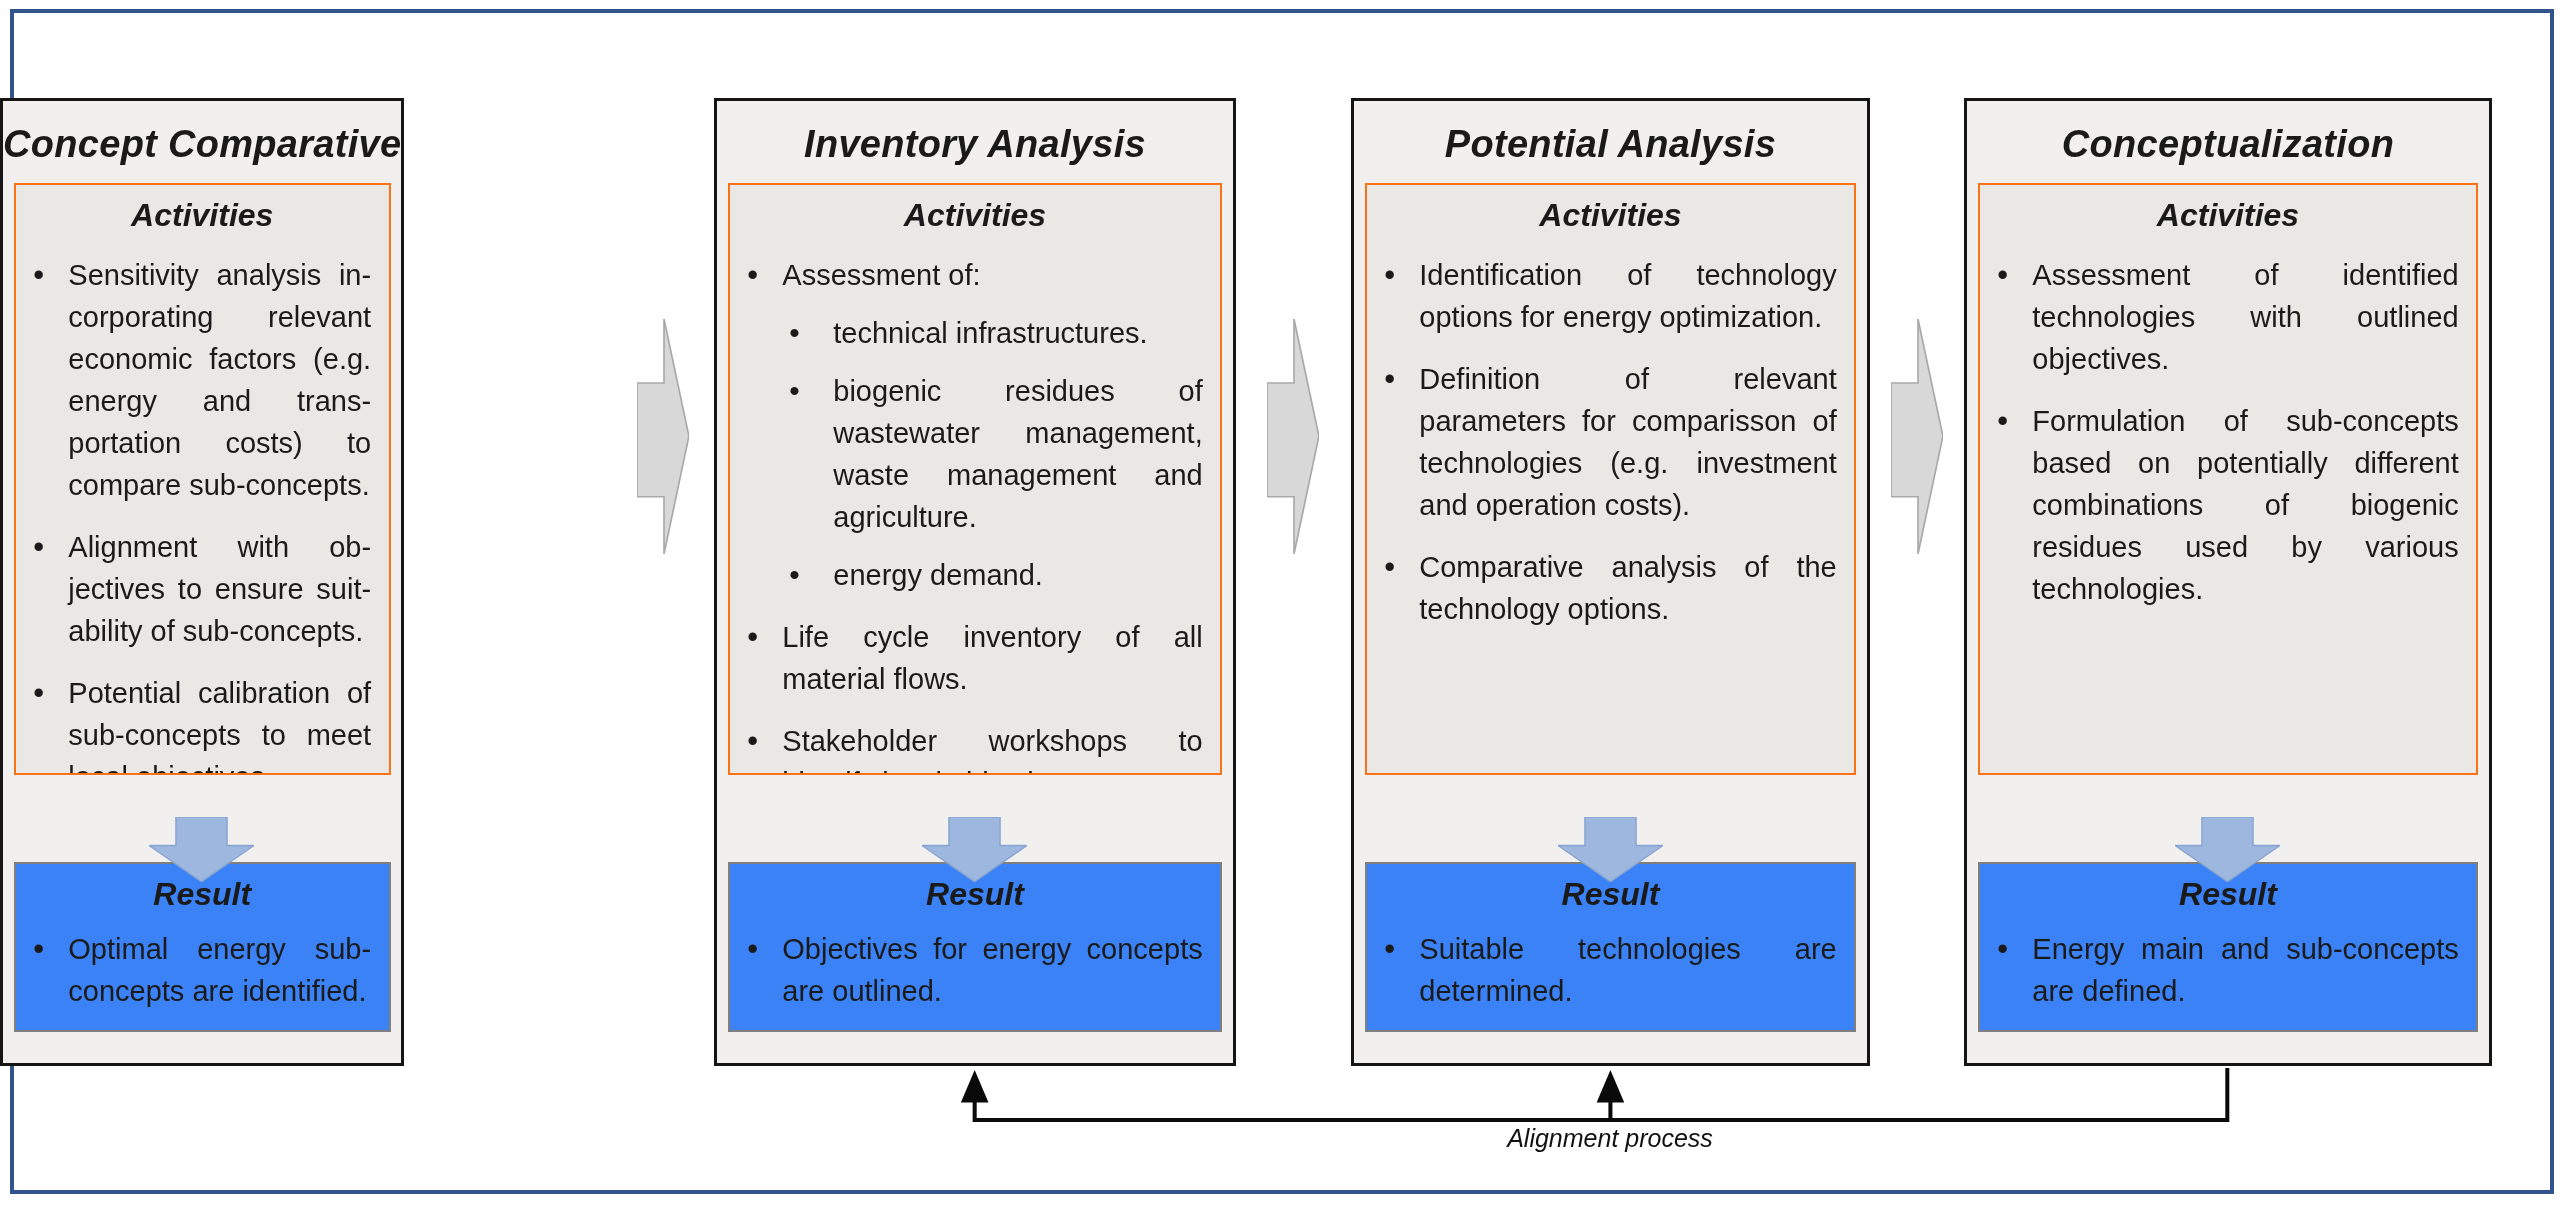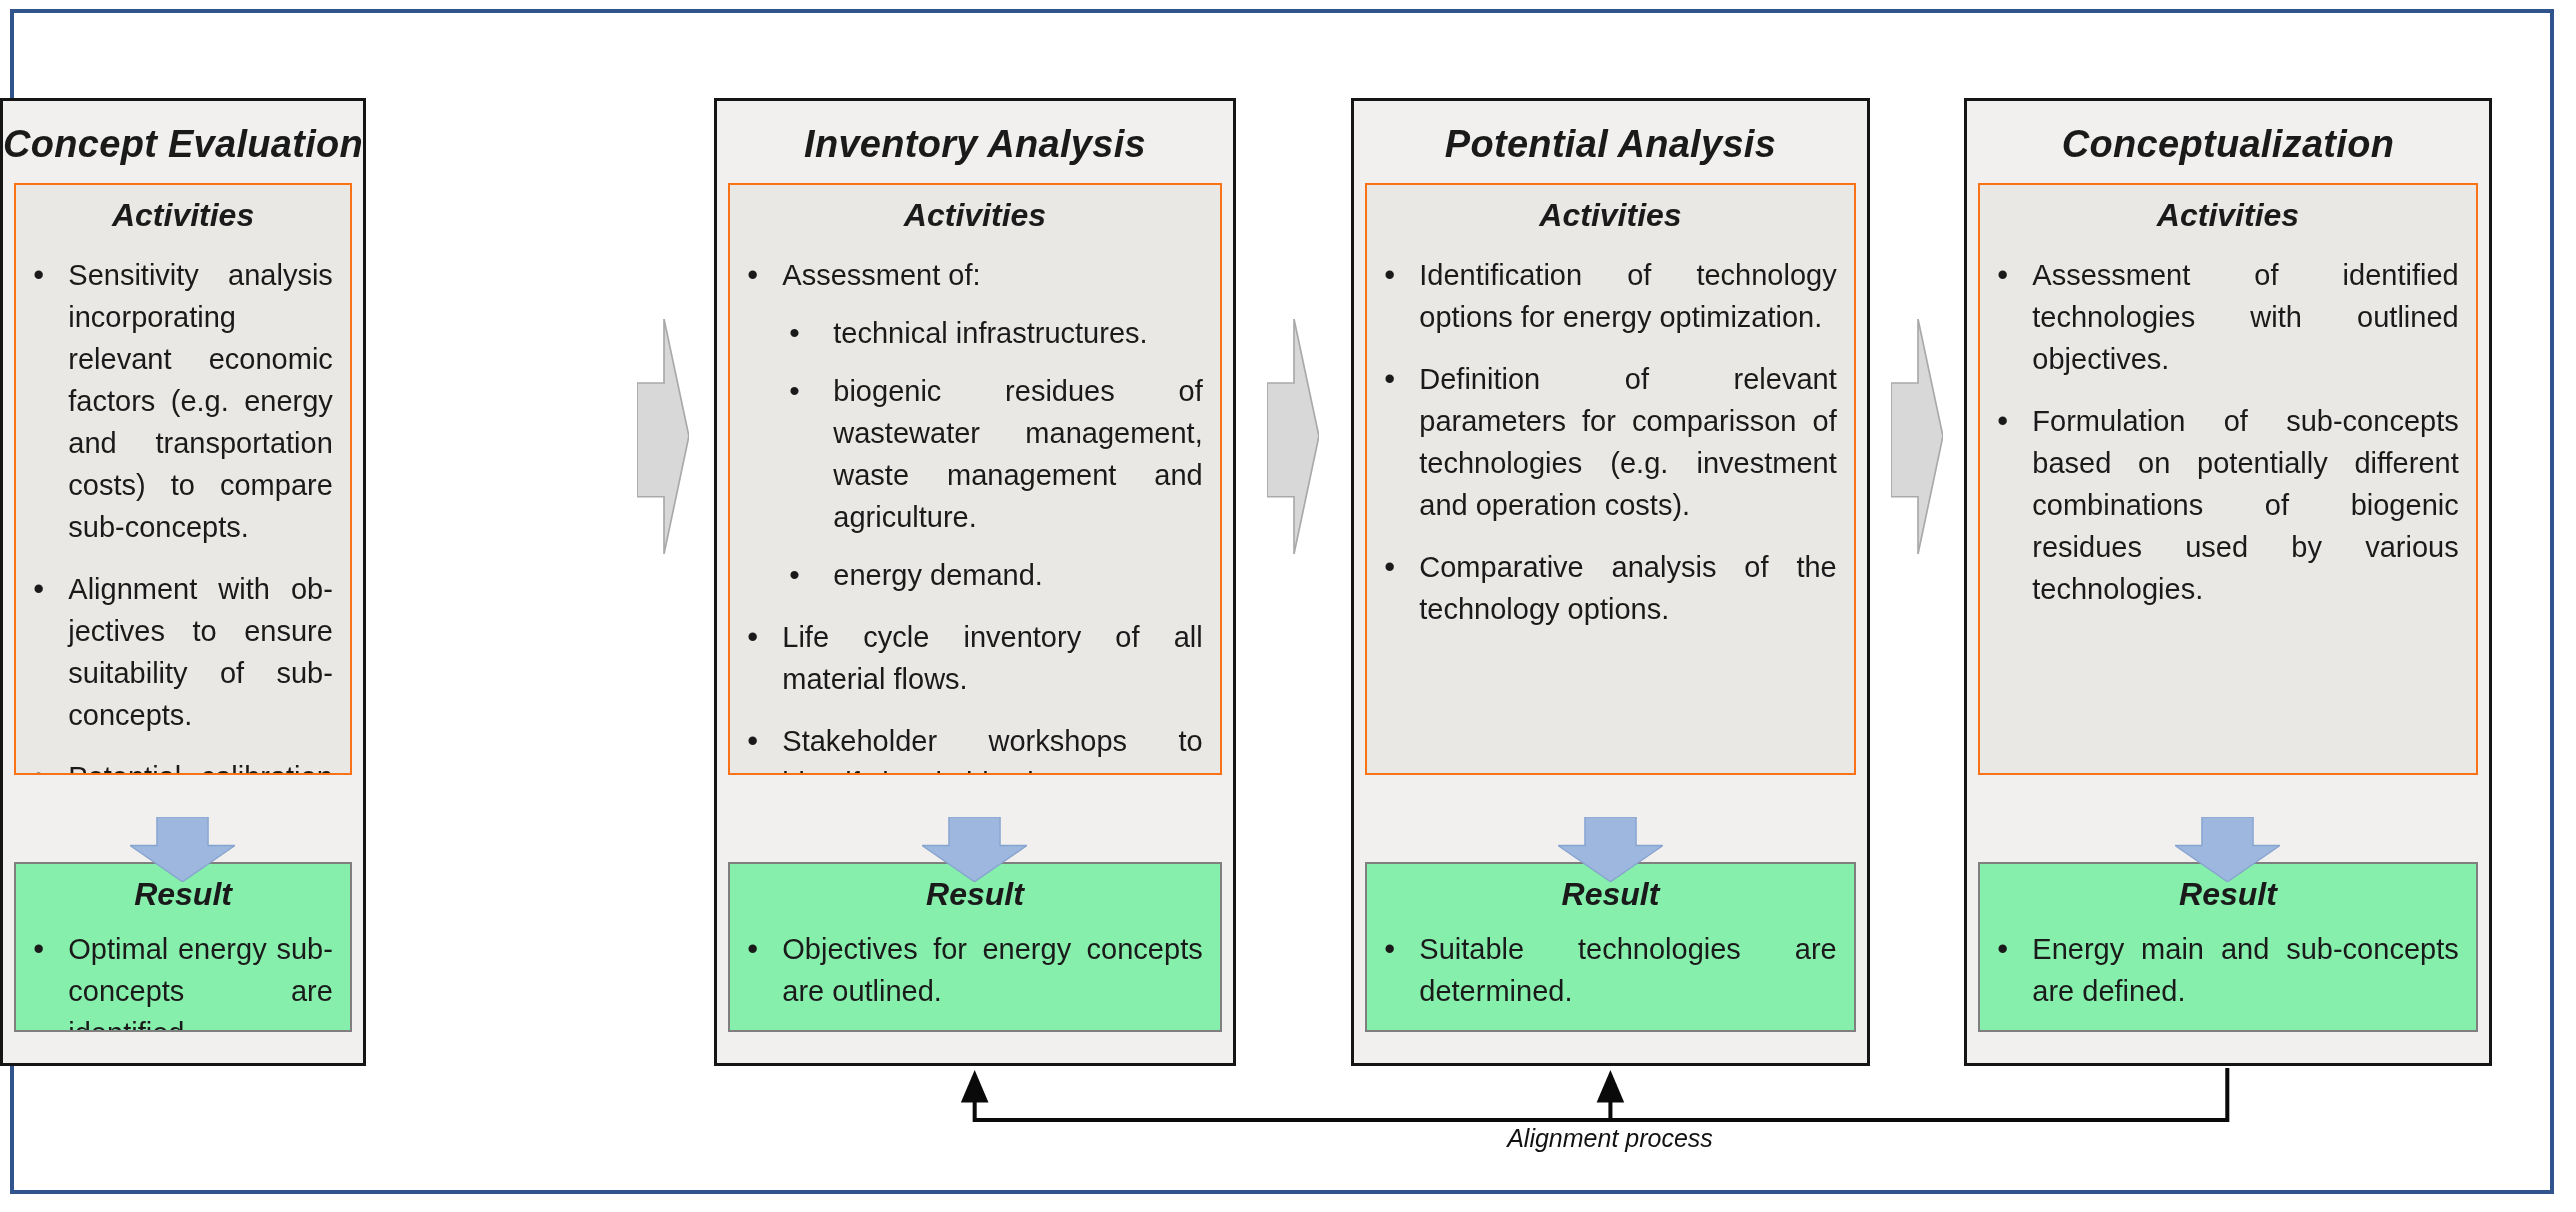--- a/index.html
+++ b/index.html
@@ -25,21 +25,21 @@
     margin-top:21.6px; text-align:center;
     font-size:38px; font-style:italic; font-weight:bold; letter-spacing:0.3px;
   }
   .activities {
     position:absolute; left:10.8px; right:10.8px; top:82px; height:592px;
     box-sizing:border-box; background:#E9E8E5; border:2px solid #f97316;
     overflow:hidden;
   }
   .result {
     position:absolute; left:10.8px; right:10.8px; top:761px; height:170px;
-    box-sizing:border-box; background:#86efac; border:2px solid #7F7F7F;
+    box-sizing:border-box; background:#3b82f6; border:2px solid #7F7F7F;
     overflow:hidden;
   }
   .box-heading {
     margin-top:12px; text-align:center;
     font-size:32px; font-style:italic; font-weight:bold;
   }
   .list { padding:0 17.5px; }
   .item { display:flex; margin-top:20px; font-size:29px; line-height:42px; }
   .item .b { flex:none; width:35px; }
   .item .b::before { content:"\2022"; font-size:31px; }
@@ -177,21 +177,21 @@
       <div class="list">
         <div class="item">
           <span class="b"></span>
           <span class="t">Energy main and sub-concepts are defined.</span>
         </div>
       </div>
     </div>
   </div>
 
   <div class="panel">
-    <div class="panel-title">Concept Evaluation</div>
+    <div class="panel-title">Concept Comparative</div>
     <div class="activities">
       <div class="box-heading">Activities</div>
       <div class="list">
         <div class="item">
           <span class="b"></span>
           <span class="t">Sensitivity analysis in­corporating relevant economic factors (e.g. energy and trans­portation costs) to compare sub-concepts.</span>
         </div>
         <div class="item">
           <span class="b"></span>
           <span class="t">Alignment with ob­jectives to ensure suit­ability of sub-concepts.</span>

